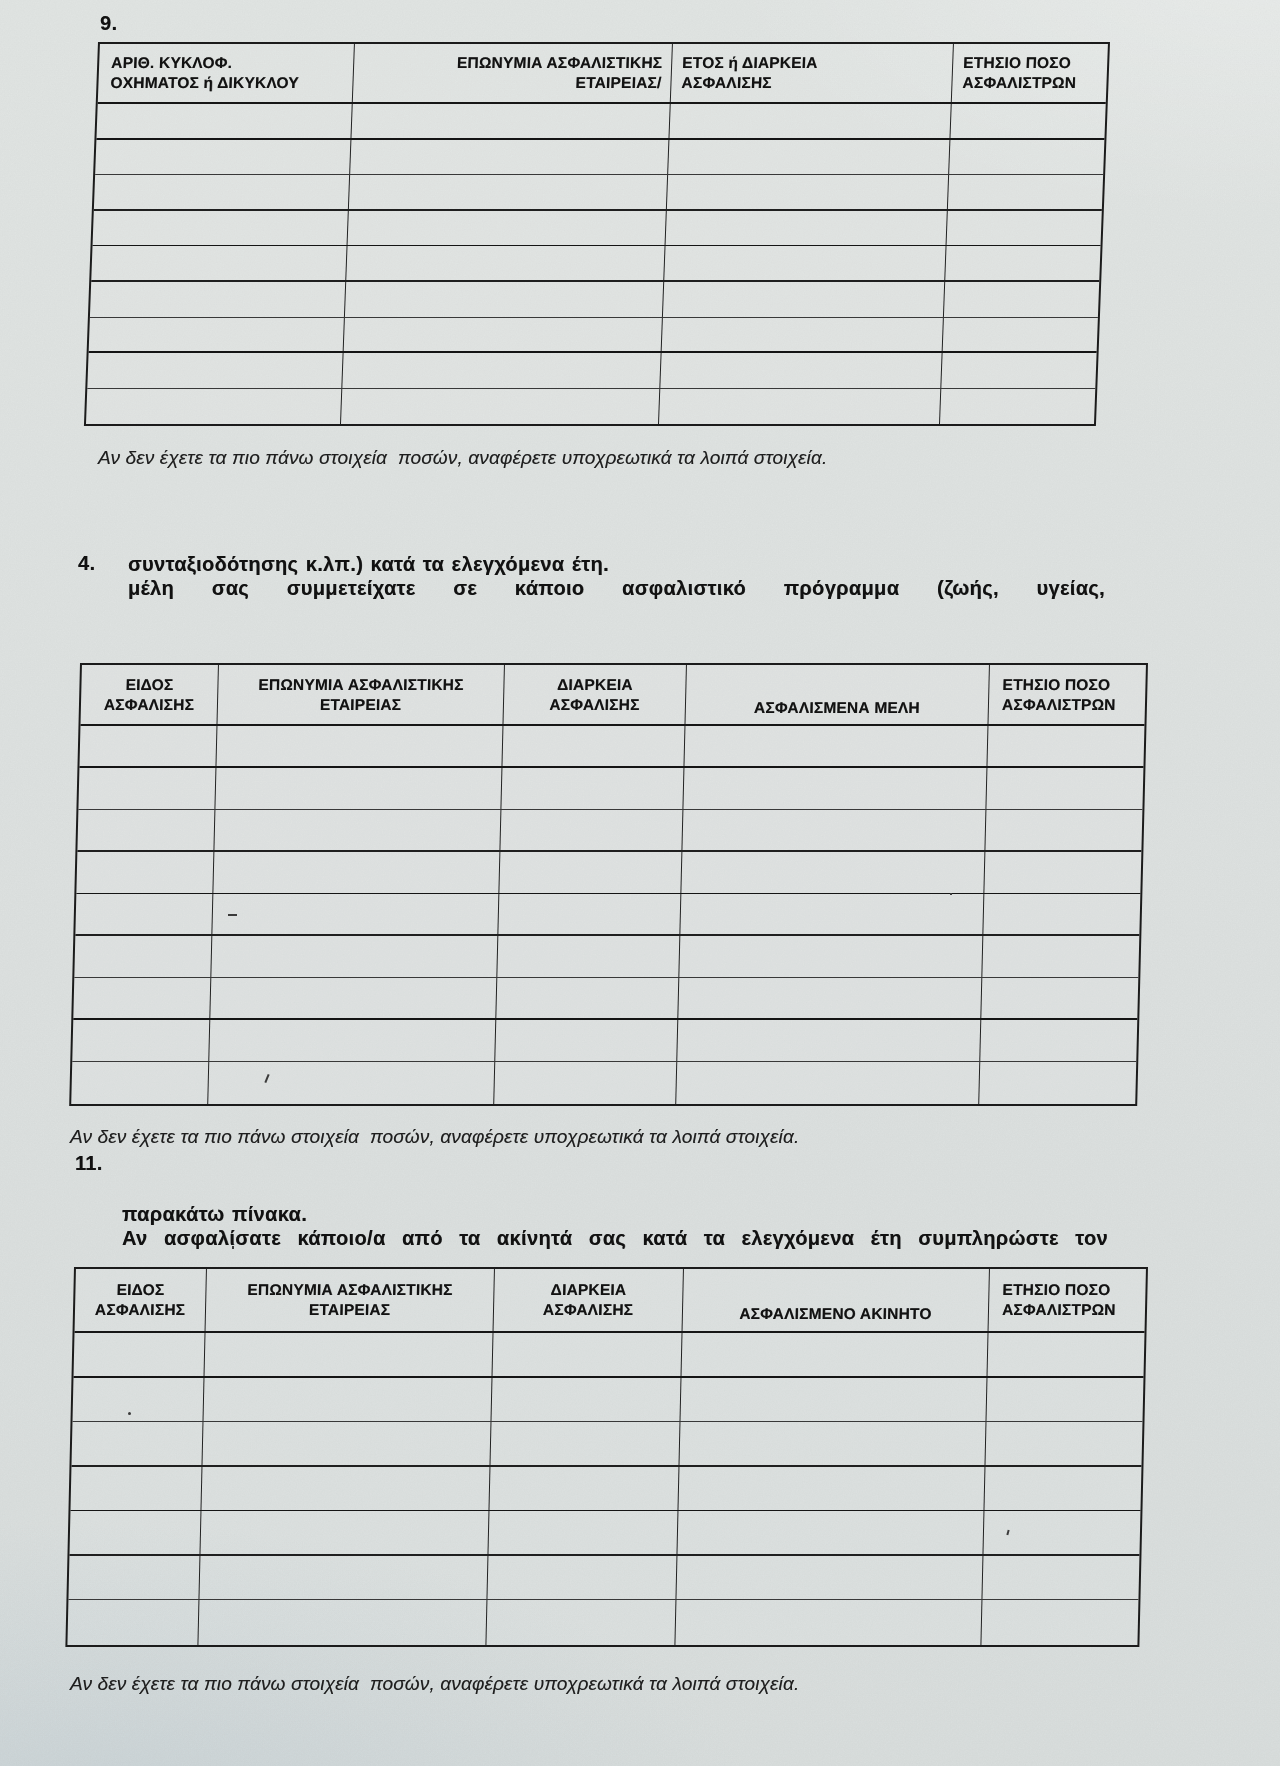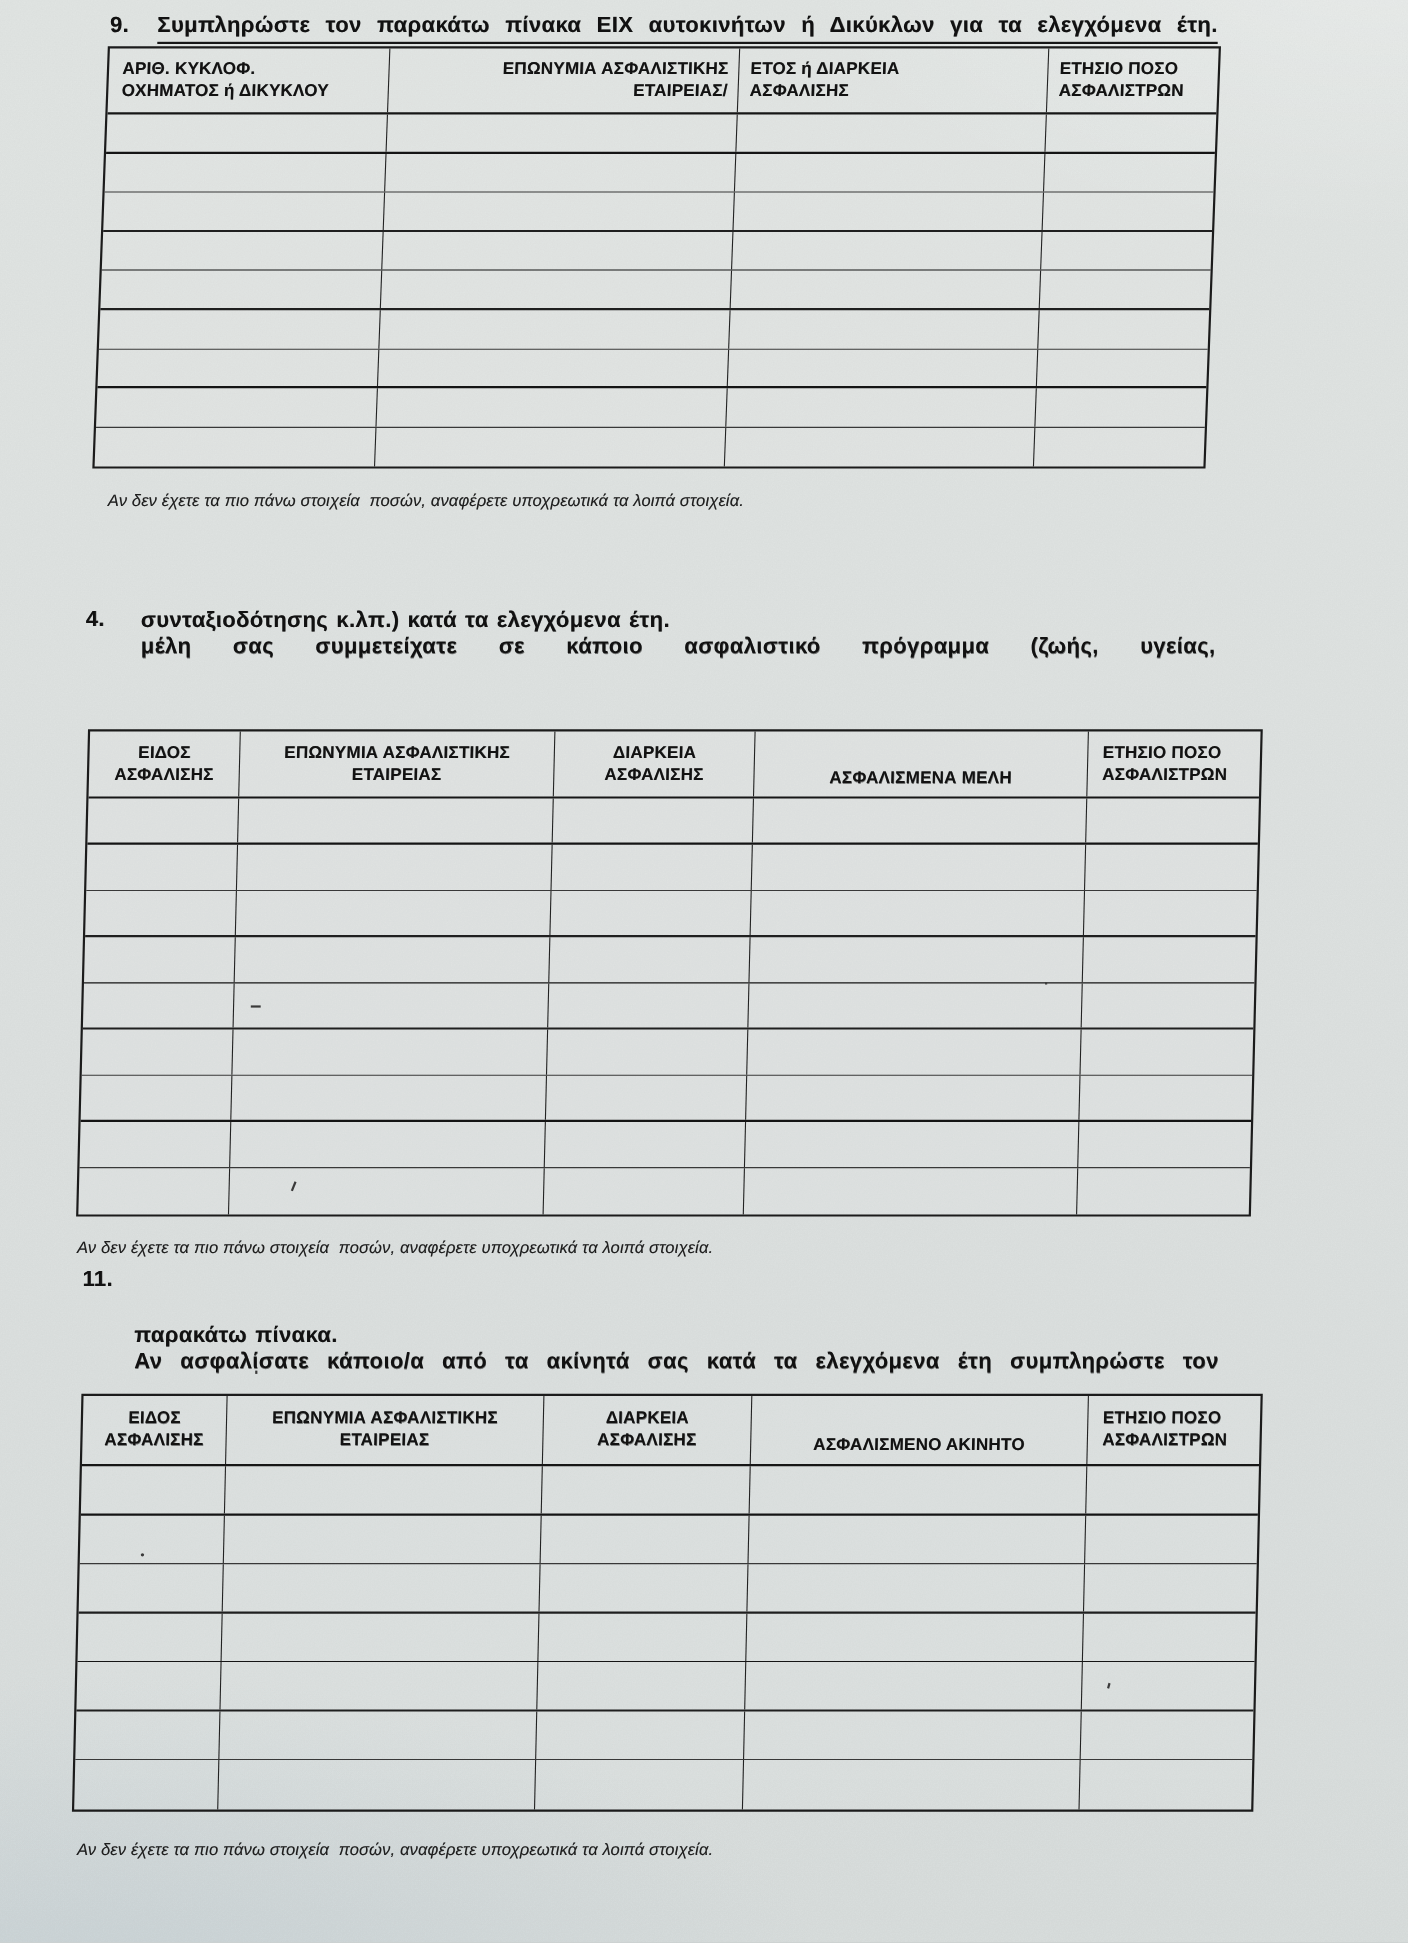--- a/index.html
+++ b/index.html
@@ -74,42 +74,41 @@
   .t11{left:74px;top:1267px;width:1074px;transform:skewX(-1.3deg);}
   .t11 .hrow{height:64px;}
   .t11 .brow{height:44.5px;}
   .t11 .c1{width:131px;} .t11 .c2{width:288px;} .t11 .c3{width:189px;} .t11 .c4{width:306px;}
   .t11 .hc{justify-content:center;text-align:center;}
   .t11 .c4.hc{align-items:flex-end;padding-bottom:7px;}
   .t11 .c5.hc{justify-content:flex-start;text-align:left;padding-left:13px;}
 
   
   .note{
-    position:absolute;font-style:italic;font-size:15px;letter-spacing:.15px;
+    position:absolute;font-style:italic;font-size:19px;letter-spacing:.15px;
     white-space:pre-wrap;color:#1e1e1e;text-shadow:.2px .2px .15px rgba(20,20,20,.4);
   }
 
   
   .speck{position:absolute;background:#3a3a3a;pointer-events:none;}
 </style>
 </head>
 <body>
 
 <div class="page">
 
   <svg class="noise" width="1280" height="1766">
     <filter id="n">
       <feTurbulence type="fractalNoise" baseFrequency="0.85" numOctaves="2" stitchTiles="stitch"></feTurbulence>
       <feColorMatrix type="matrix" values="0 0 0 0 0.08  0 0 0 0 0.08  0 0 0 0 0.08  0 0 0 0.7 0"></feColorMatrix>
     </filter>
     <rect width="100%" height="100%" filter="url(#n)"></rect>
   </svg>
 
   <span class="secnum" style="left:100px;top:12px;">9.</span>
-  <div class="headline jline u" style="left:143px;top:12px;width:964px;">Συμπληρώστε τον παρακάτω πίνακα ΕΙΧ αυτοκινήτων ή Δικύκλων για τα ελεγχόμενα έτη.</div>
 
   <div class="scan-table t9">
     <div class="hrow">
       <div class="cell c1 hc">ΑΡΙΘ. ΚΥΚΛΟΦ.
 ΟΧΗΜΑΤΟΣ ή ΔΙΚΥΚΛΟΥ</div>
       <div class="cell c2 hc">ΕΠΩΝΥΜΙΑ ΑΣΦΑΛΙΣΤΙΚΗΣ
 ΕΤΑΙΡΕΙΑΣ/</div>
       <div class="cell c3 hc">ΕΤΟΣ ή ΔΙΑΡΚΕΙΑ
 ΑΣΦΑΛΙΣΗΣ</div>
       <div class="cell c4 hc last">ΕΤΗΣΙΟ ΠΟΣΟ

